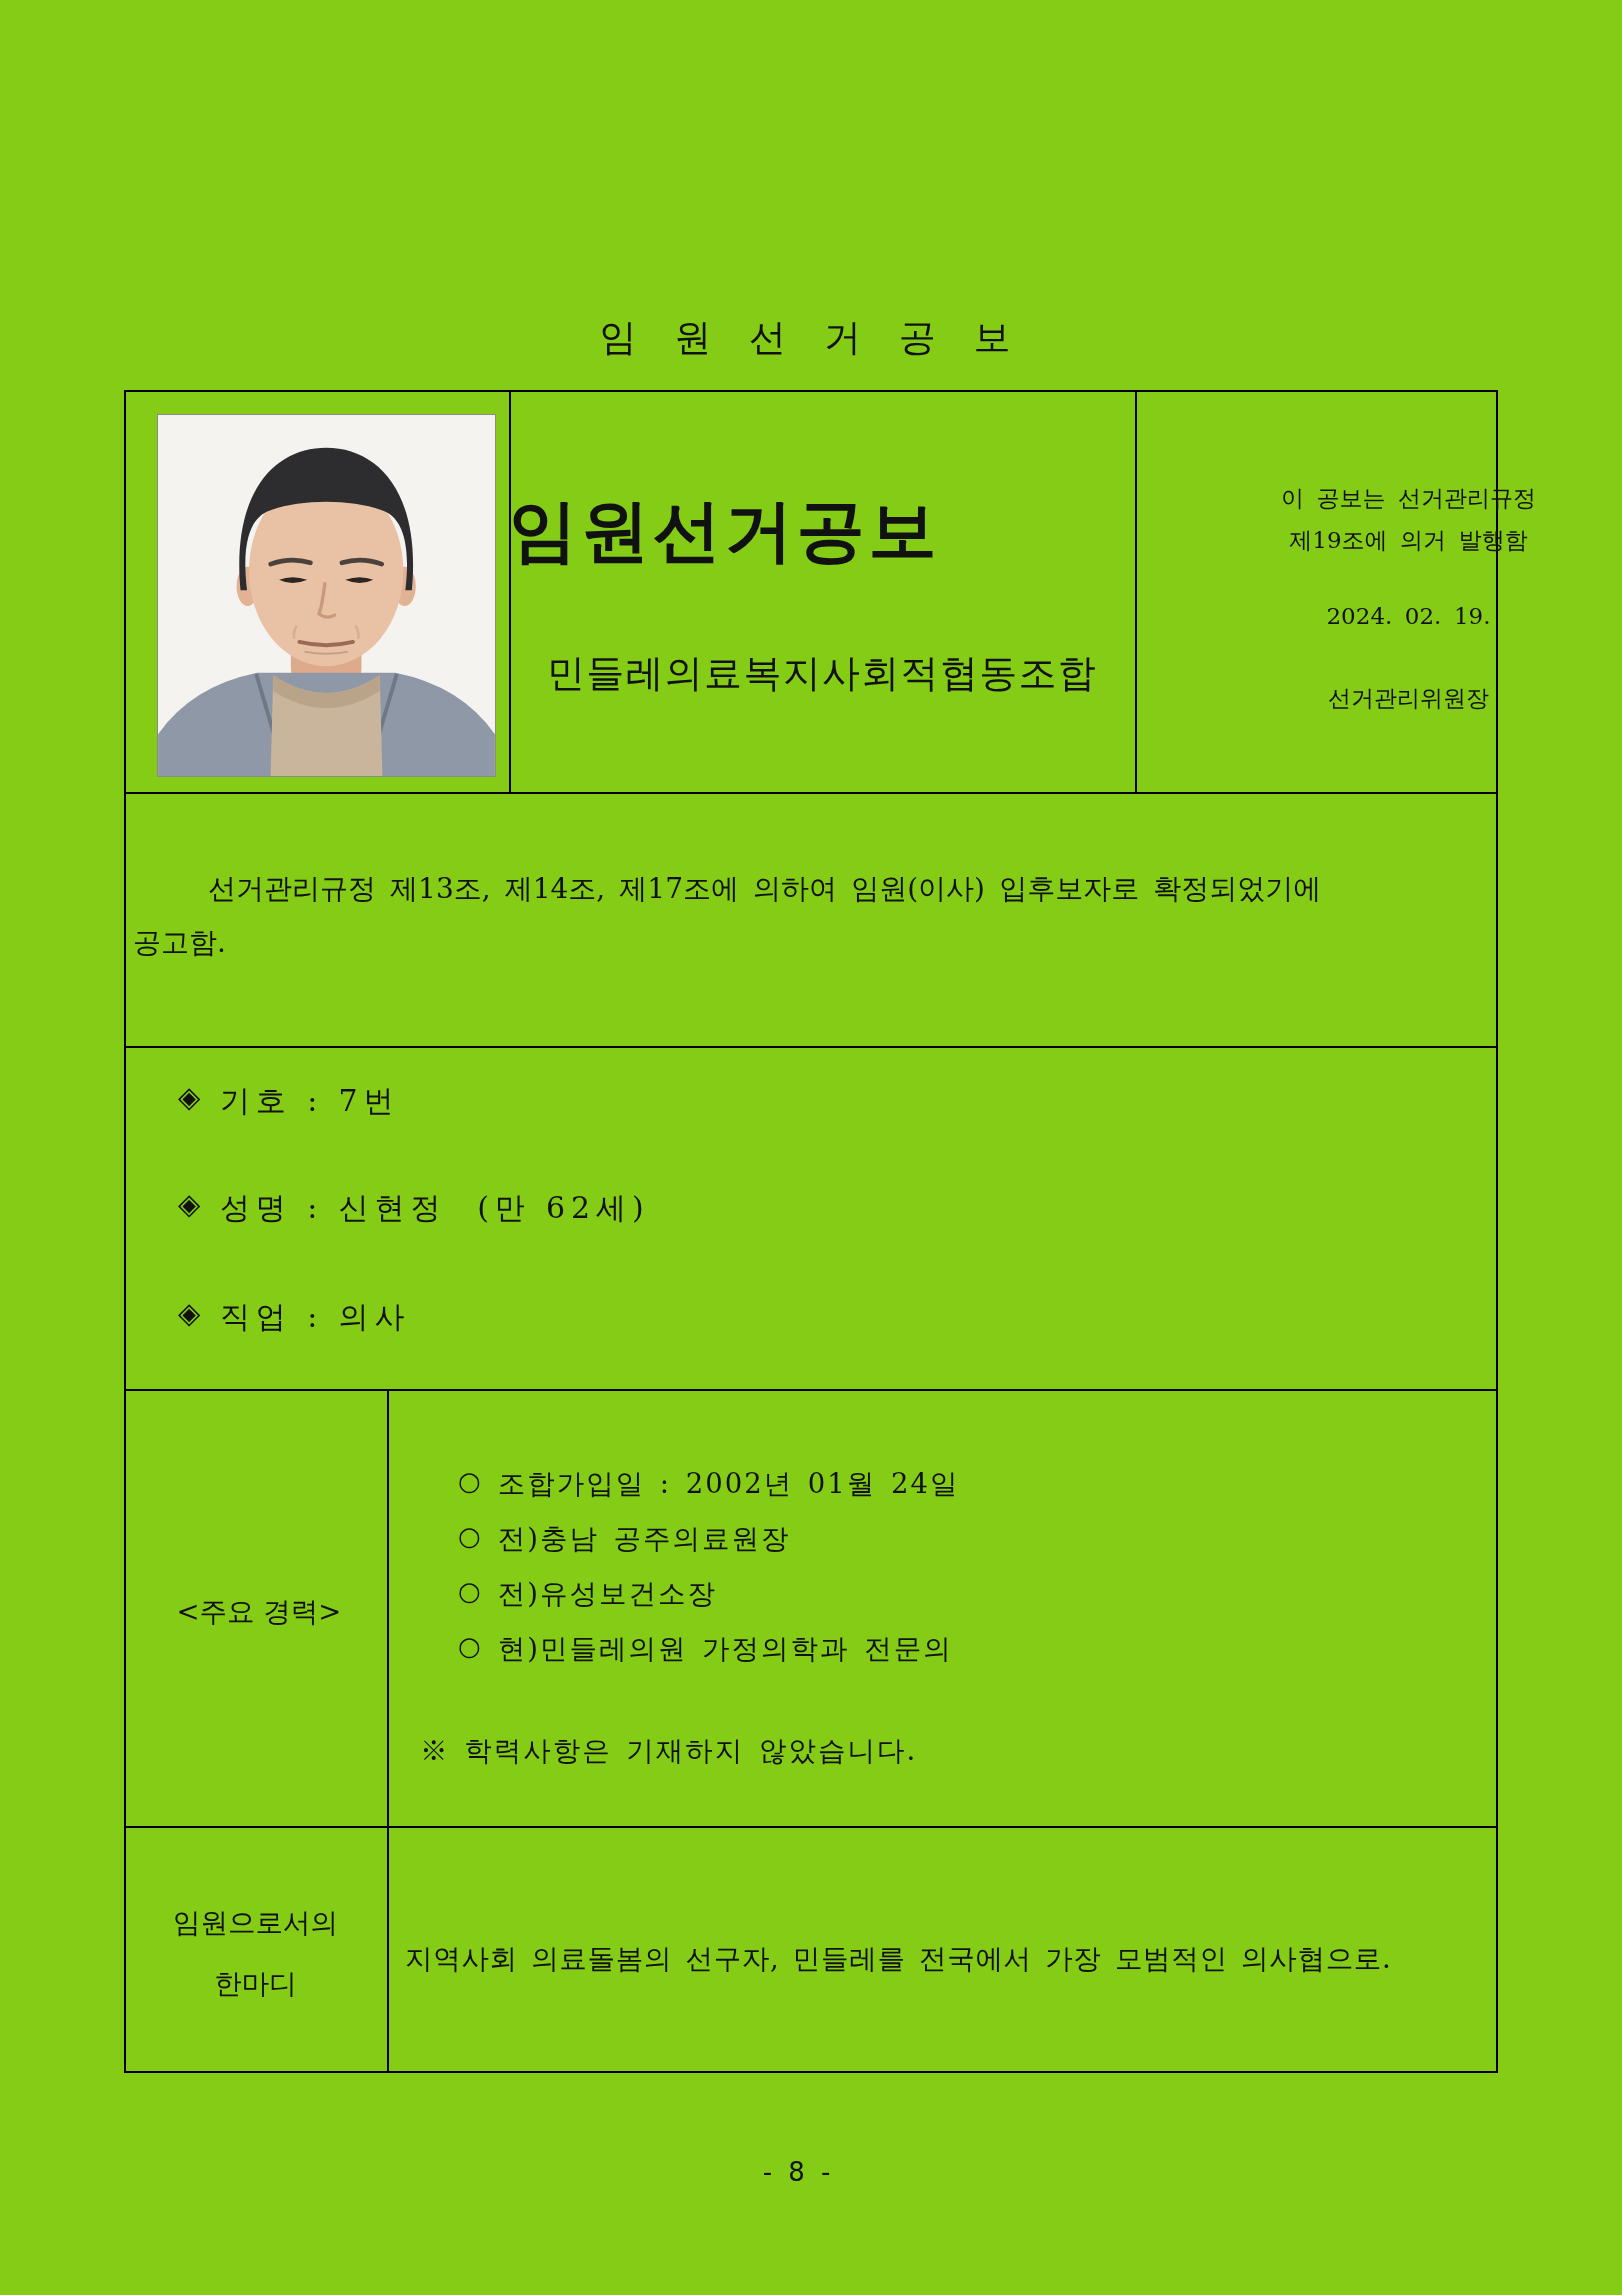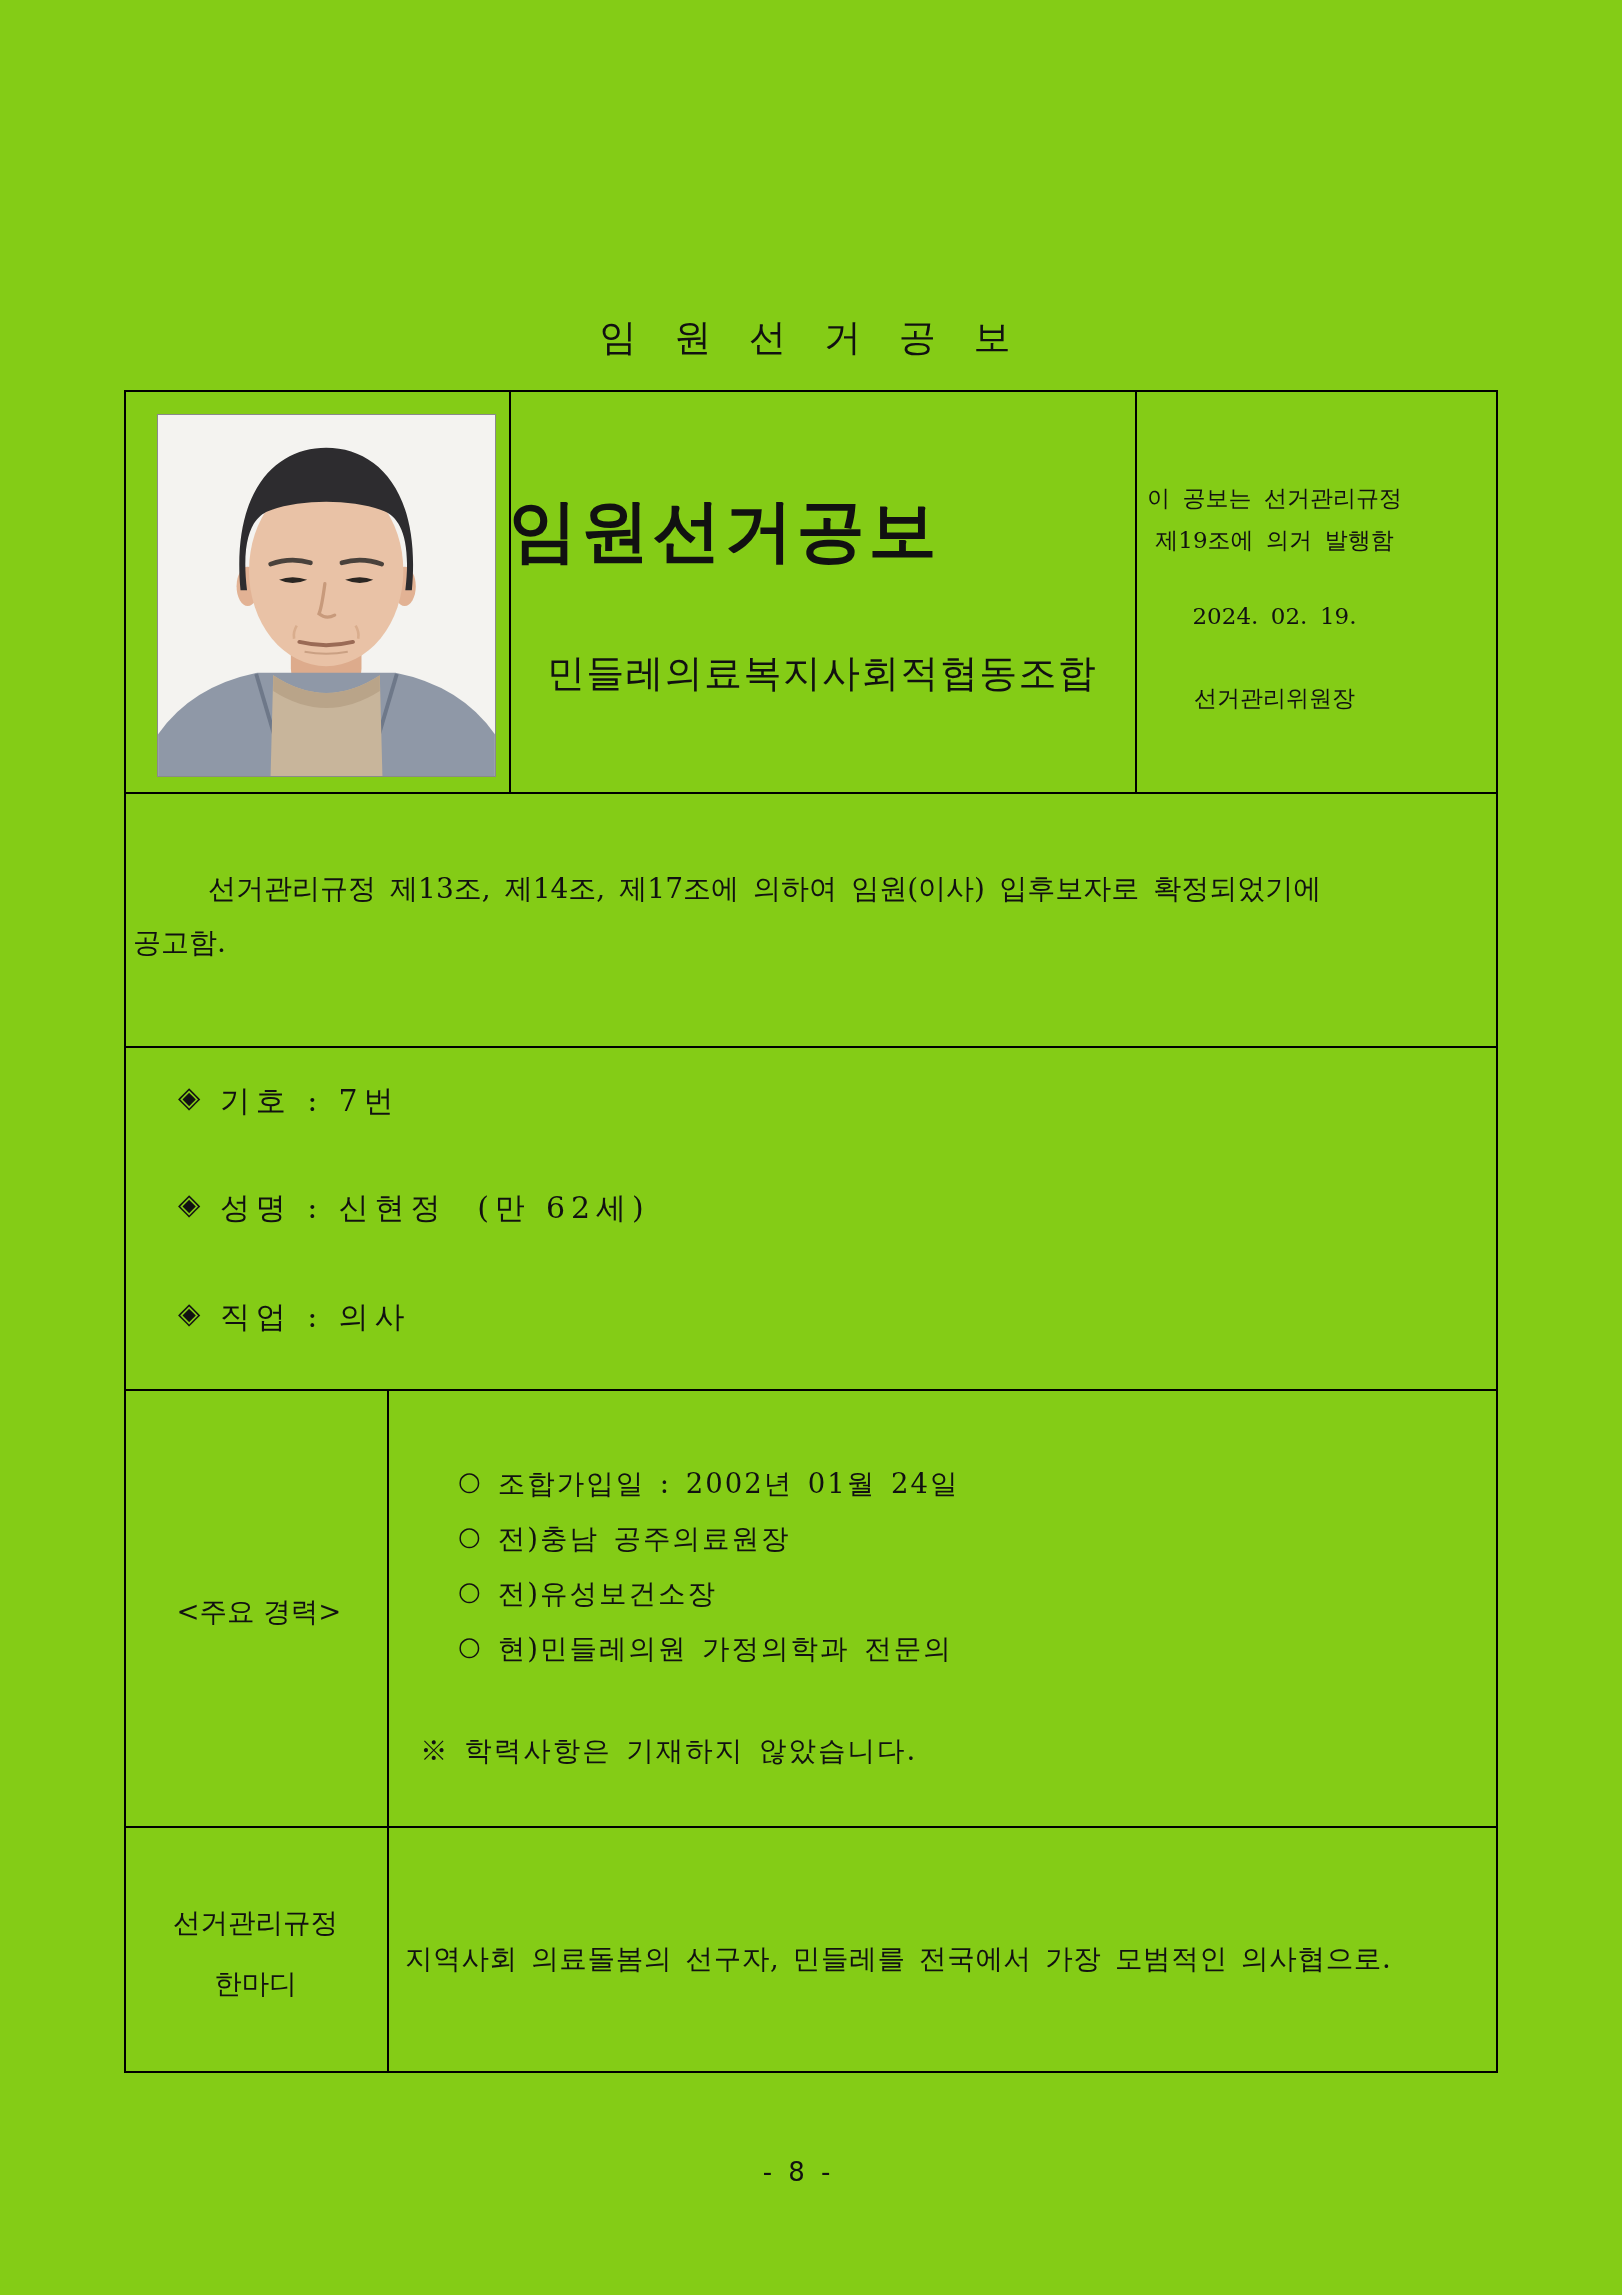--- a/index.html
+++ b/index.html
@@ -32,21 +32,21 @@
   .big-title {
     left:509px; width:626px; top:486px; 
     font-size:68px; font-weight:bold; letter-spacing:3.9px; white-space:nowrap;
   }
   .org-name {
     left:509px; width:626px; top:648px; text-align:center;
     font-size:38px; letter-spacing:1.3px; white-space:nowrap;
   }
 
   
-  .issue-line { left:1069px; width:411px; text-align:center; font-size:23px; word-spacing:5.2px; white-space:nowrap; }
+  .issue-line { left:1203px; width:411px; text-align:center; font-size:23px; word-spacing:5.2px; white-space:nowrap; }
   .issue-1 { top:483px; }
   .issue-2 { top:525px; }
   .issue-date { top:603px; }
   .issuer { top:683px; }
 
   
   .ann-line1 { left:208px; top:870px; font-size:28px; word-spacing:5.2px; white-space:nowrap; }
   .ann-line2 { left:133px; top:924px; font-size:28px; white-space:nowrap; }
 
   
@@ -155,20 +155,20 @@
   <div class="abs career-item car-2">
     <span class="bullet">○</span>
     <span class="txt">전)유성보건소장</span>
   </div>
   <div class="abs career-item car-3">
     <span class="bullet">○</span>
     <span class="txt">현)민들레의원 가정의학과 전문의</span>
   </div>
   <div class="abs career-note">※ 학력사항은 기재하지 않았습니다.</div>
 
-  <div class="abs msg-label msg-label-1">선거관리규정</div>
+  <div class="abs msg-label msg-label-1">임원으로서의</div>
   <div class="abs msg-label msg-label-2">한마디</div>
   <div class="abs msg-text">지역사회 의료돌봄의 선구자, 민들레를 전국에서 가장 모범적인 의사협으로.</div>
 
   <div class="abs footer">- 8 -</div>
 
 </div>
 
 
 </body></html>

